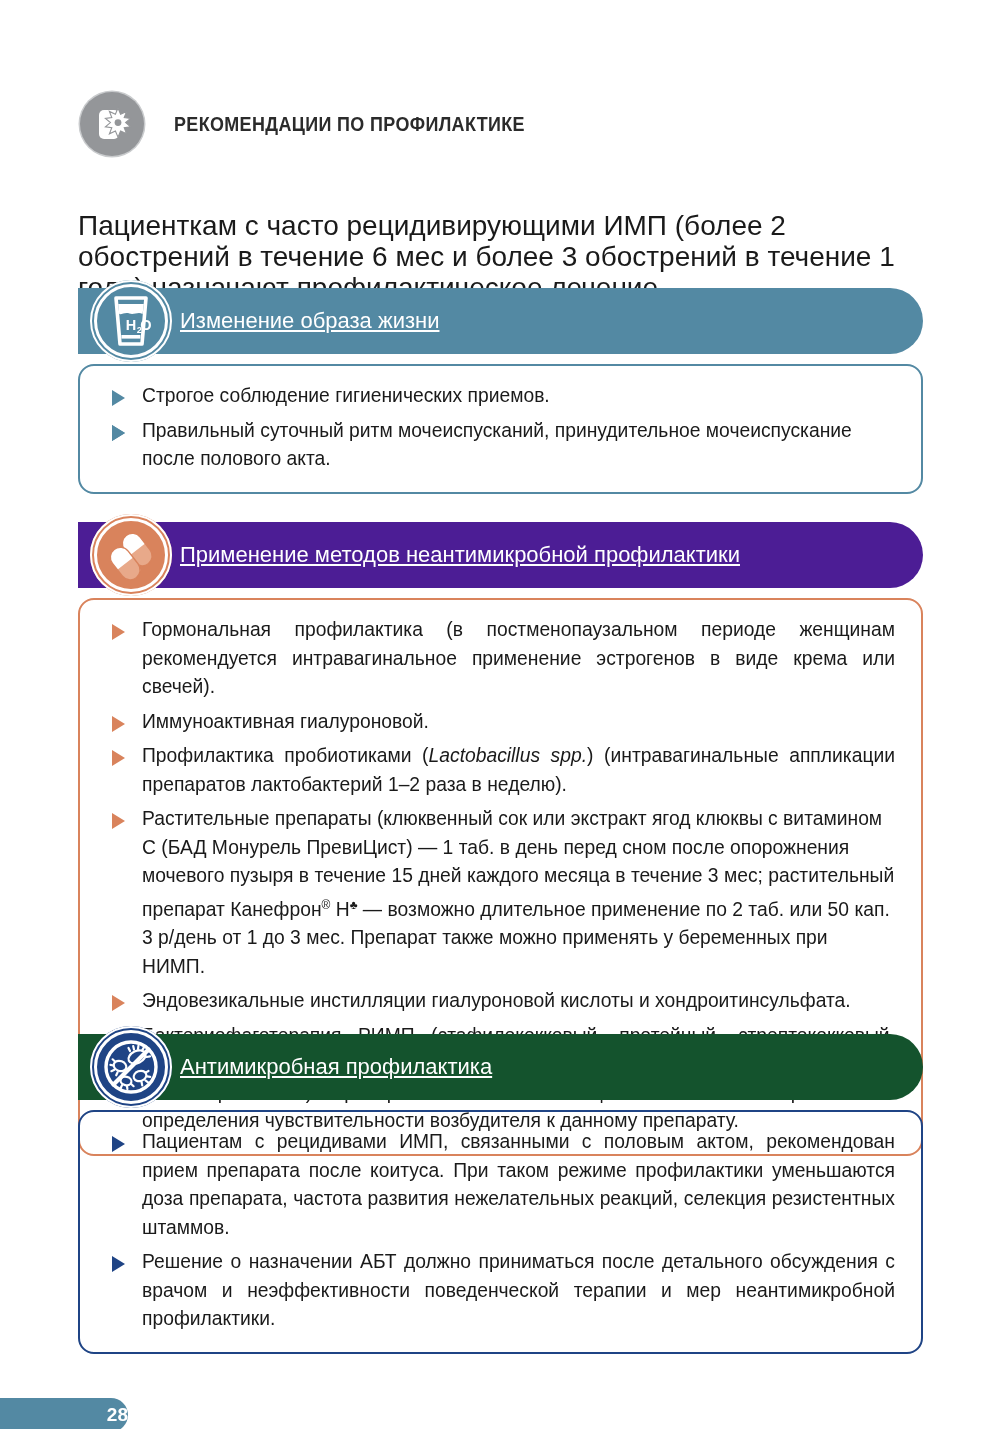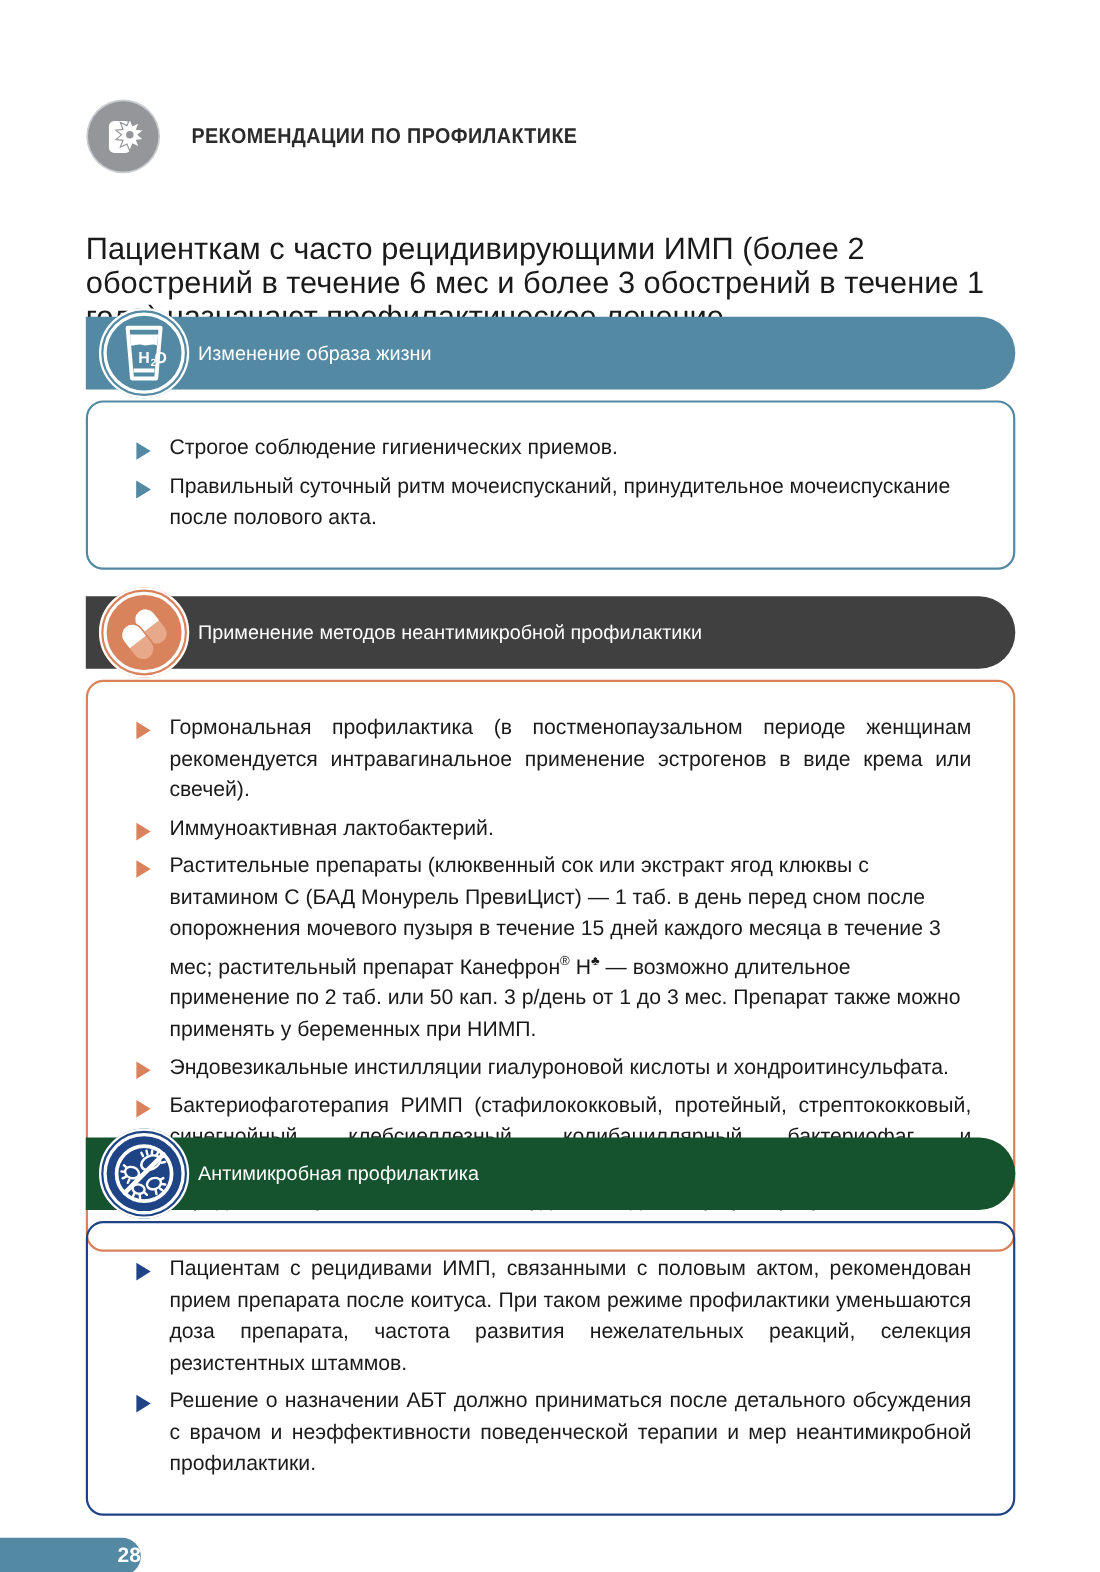--- a/index.html
+++ b/index.html
@@ -64,22 +64,23 @@
   .section-banner {
     position: relative;
     height: 66px;
     border-radius: 0 33px 33px 0;
     display: flex;
     align-items: center;
   }
   .section-banner .banner-label {
     margin-left: 102px;
     color: #ffffff;
-    font-size: 18px;
+    font-size: 22px;
     line-height: 1;
+    text-decoration: underline;
   }
   .banner-icon {
     position: absolute;
     left: 12px;
     top: -8px;
     width: 82px;
     height: 82px;
     border-radius: 50%;
     display: flex;
     align-items: center;
@@ -101,21 +102,21 @@
     box-sizing: border-box;
   }
 
   .section-body {
     margin-top: 10px;
     border: 2.5px solid;
     border-radius: 16px;
     box-sizing: border-box;
     padding: 16px 26px 18px 20px;
   }
-  ul.bullet-list { list-style: none; margin: 12px; padding: 0; }
+  ul.bullet-list { list-style: none; margin: 0; padding: 0; }
   ul.bullet-list > li {
     position: relative;
     padding-left: 42px;
     margin-bottom: 6px;
     font-size: 19.3px;
     line-height: 28.5px;
   }
   ul.bullet-list > li:last-child { margin-bottom: 0; }
   .tri {
     position: absolute;
@@ -127,21 +128,21 @@
     border-left: 13px solid currentColor;
   }
 
   
   .theme-teal .section-banner { background: #5389a3; }
   .theme-teal .banner-icon { background: #5389a3; }
   .theme-teal .section-body { border-color: #5389a3; }
   .theme-teal .tri-color { color: #5389a3; }
 
   
-  .theme-orange .section-banner { background: #404040; margin-top: 20px; }
+  .theme-orange .section-banner { background: #4c1d95; }
   .theme-orange .banner-icon { background: #d9835c; }
   .theme-orange .section-body { border-color: #d9835c; }
   .theme-orange .tri-color { color: #d9835c; }
 
   
   .theme-navy .section-banner { background: #14532d; }
   .theme-navy .banner-icon { background: #1f4485; }
   .theme-navy .section-body { border-color: #1f4485; }
   .theme-navy .tri-color { color: #1f4485; }
 
@@ -226,21 +227,22 @@
           <path d="M10 36 H30 V44 A10 10 0 0 1 20 54 A10 10 0 0 1 10 44 Z" fill="#e8a98a"></path>
           <rect x="10" y="18" width="20" height="36" rx="10" ry="10" fill="none" stroke="#d9835c" stroke-width="1.4"></rect>
         </g>
       </svg>
     </div>
     <div class="banner-label">Применение методов неантимикробной профилактики</div>
   </div>
   <div class="section-body">
     <ul class="bullet-list">
       <li class="justify"><span class="tri tri-color"></span><span>Гормональная профилактика (в постменопаузальном периоде женщинам рекомендуется интравагинальное применение эстрогенов в виде крема или свечей).</span></li>
-      <li><span class="tri tri-color"></span><span>Иммуноактивная лактобактерий.</span></li>
+      <li><span class="tri tri-color"></span><span>Иммуноактивная гиалуроновой.</span></li>
+      <li class="justify"><span class="tri tri-color"></span><span>Профилактика пробиотиками (<span class="it">Lactobacillus spp.</span>) (интравагинальные аппликации препаратов лактобактерий 1–2 раза в неделю).</span></li>
       <li><span class="tri tri-color"></span><span>Растительные препараты (клюквенный сок или экстракт ягод клюквы с витамином С (БАД Монурель ПревиЦист) — 1 таб. в день перед сном после опорожнения мочевого пузыря в течение 15 дней каждого месяца в течение 3 мес; растительный препарат Канефрон<span class="sup">®</span> Н<span class="sup">♣</span> — возможно длительное применение по 2 таб. или 50 кап. 3 р/день от 1 до 3 мес. Препарат также можно применять у беременных при НИМП.</span></li>
       <li><span class="tri tri-color"></span><span>Эндовезикальные инстилляции гиалуроновой кислоты и хондроитинсульфата.</span></li>
       <li class="justify"><span class="tri tri-color"></span><span>Бактериофаготерапия РИМП (стафилококковый, протейный, стрептококковый, синегнойный, клебсиеллезный, колибациллярный бактериофаг и комбинированные). Препараты назначаются пациентам с РИМП строго после определения чувствительности возбудителя к данному препарату.</span></li>
     </ul>
   </div>
 </div>
 
 <div class="section theme-navy" style="top:1034px">
   <div class="section-banner">
     <div class="banner-icon">

